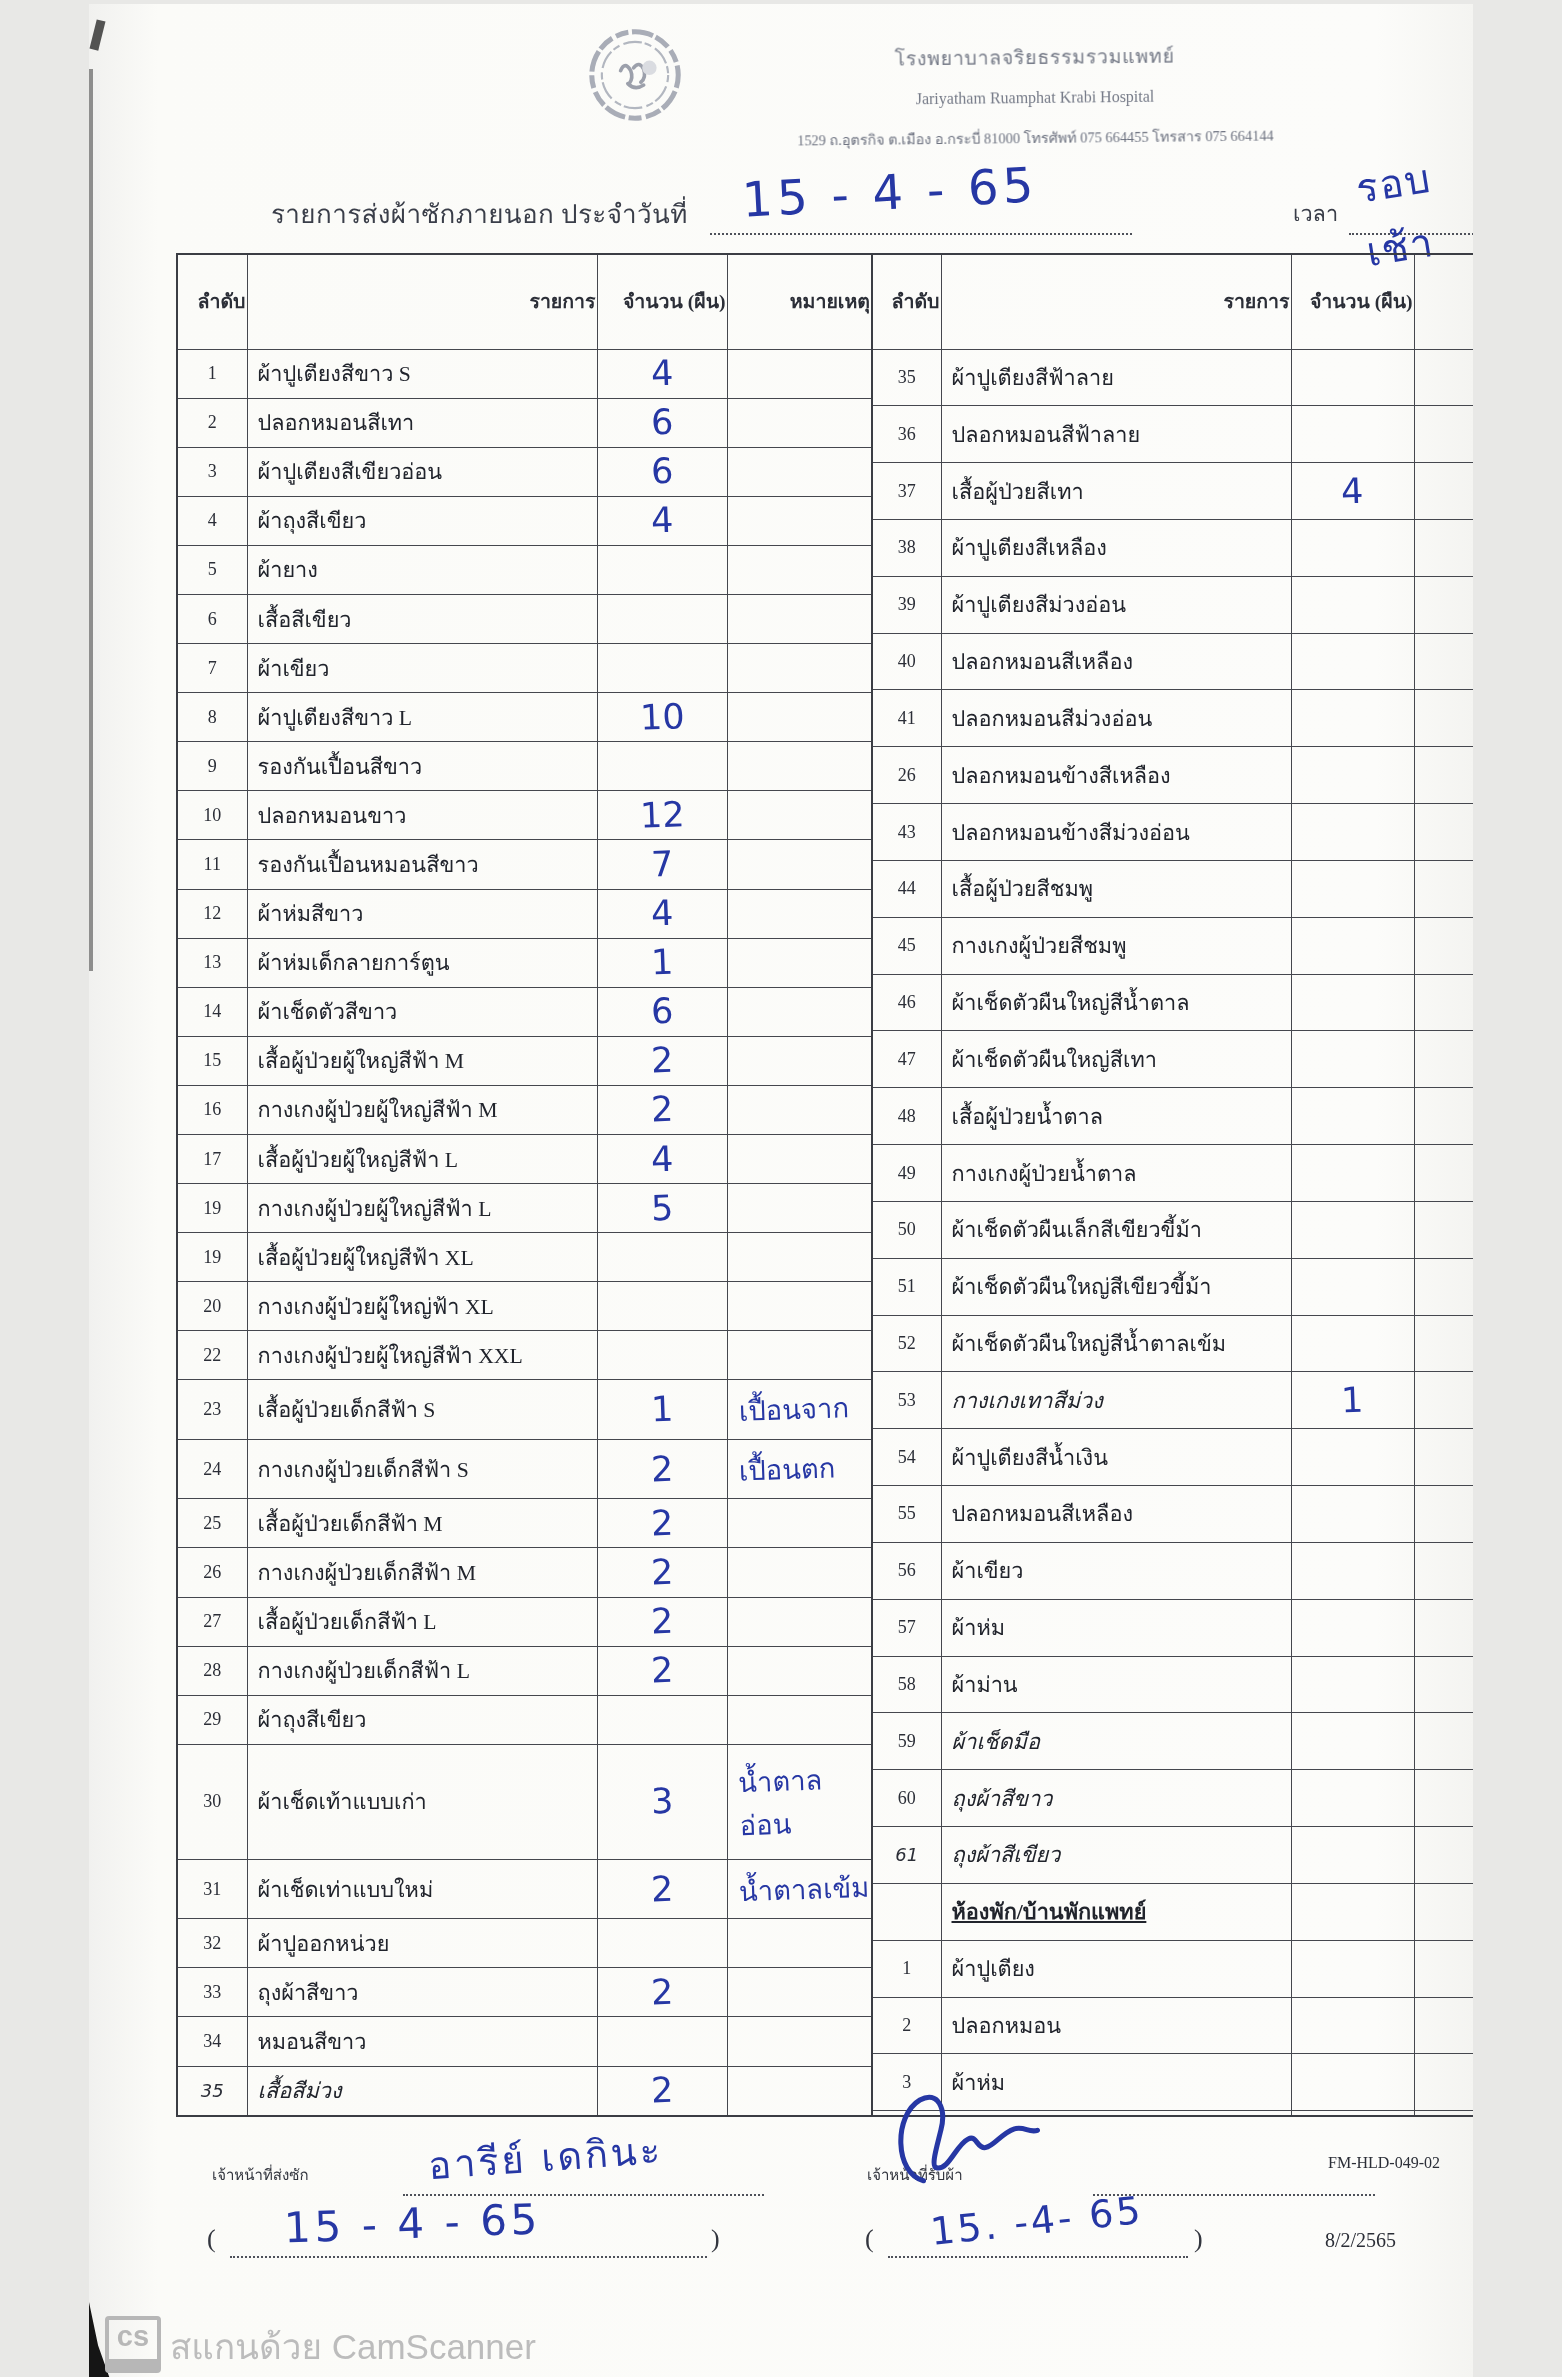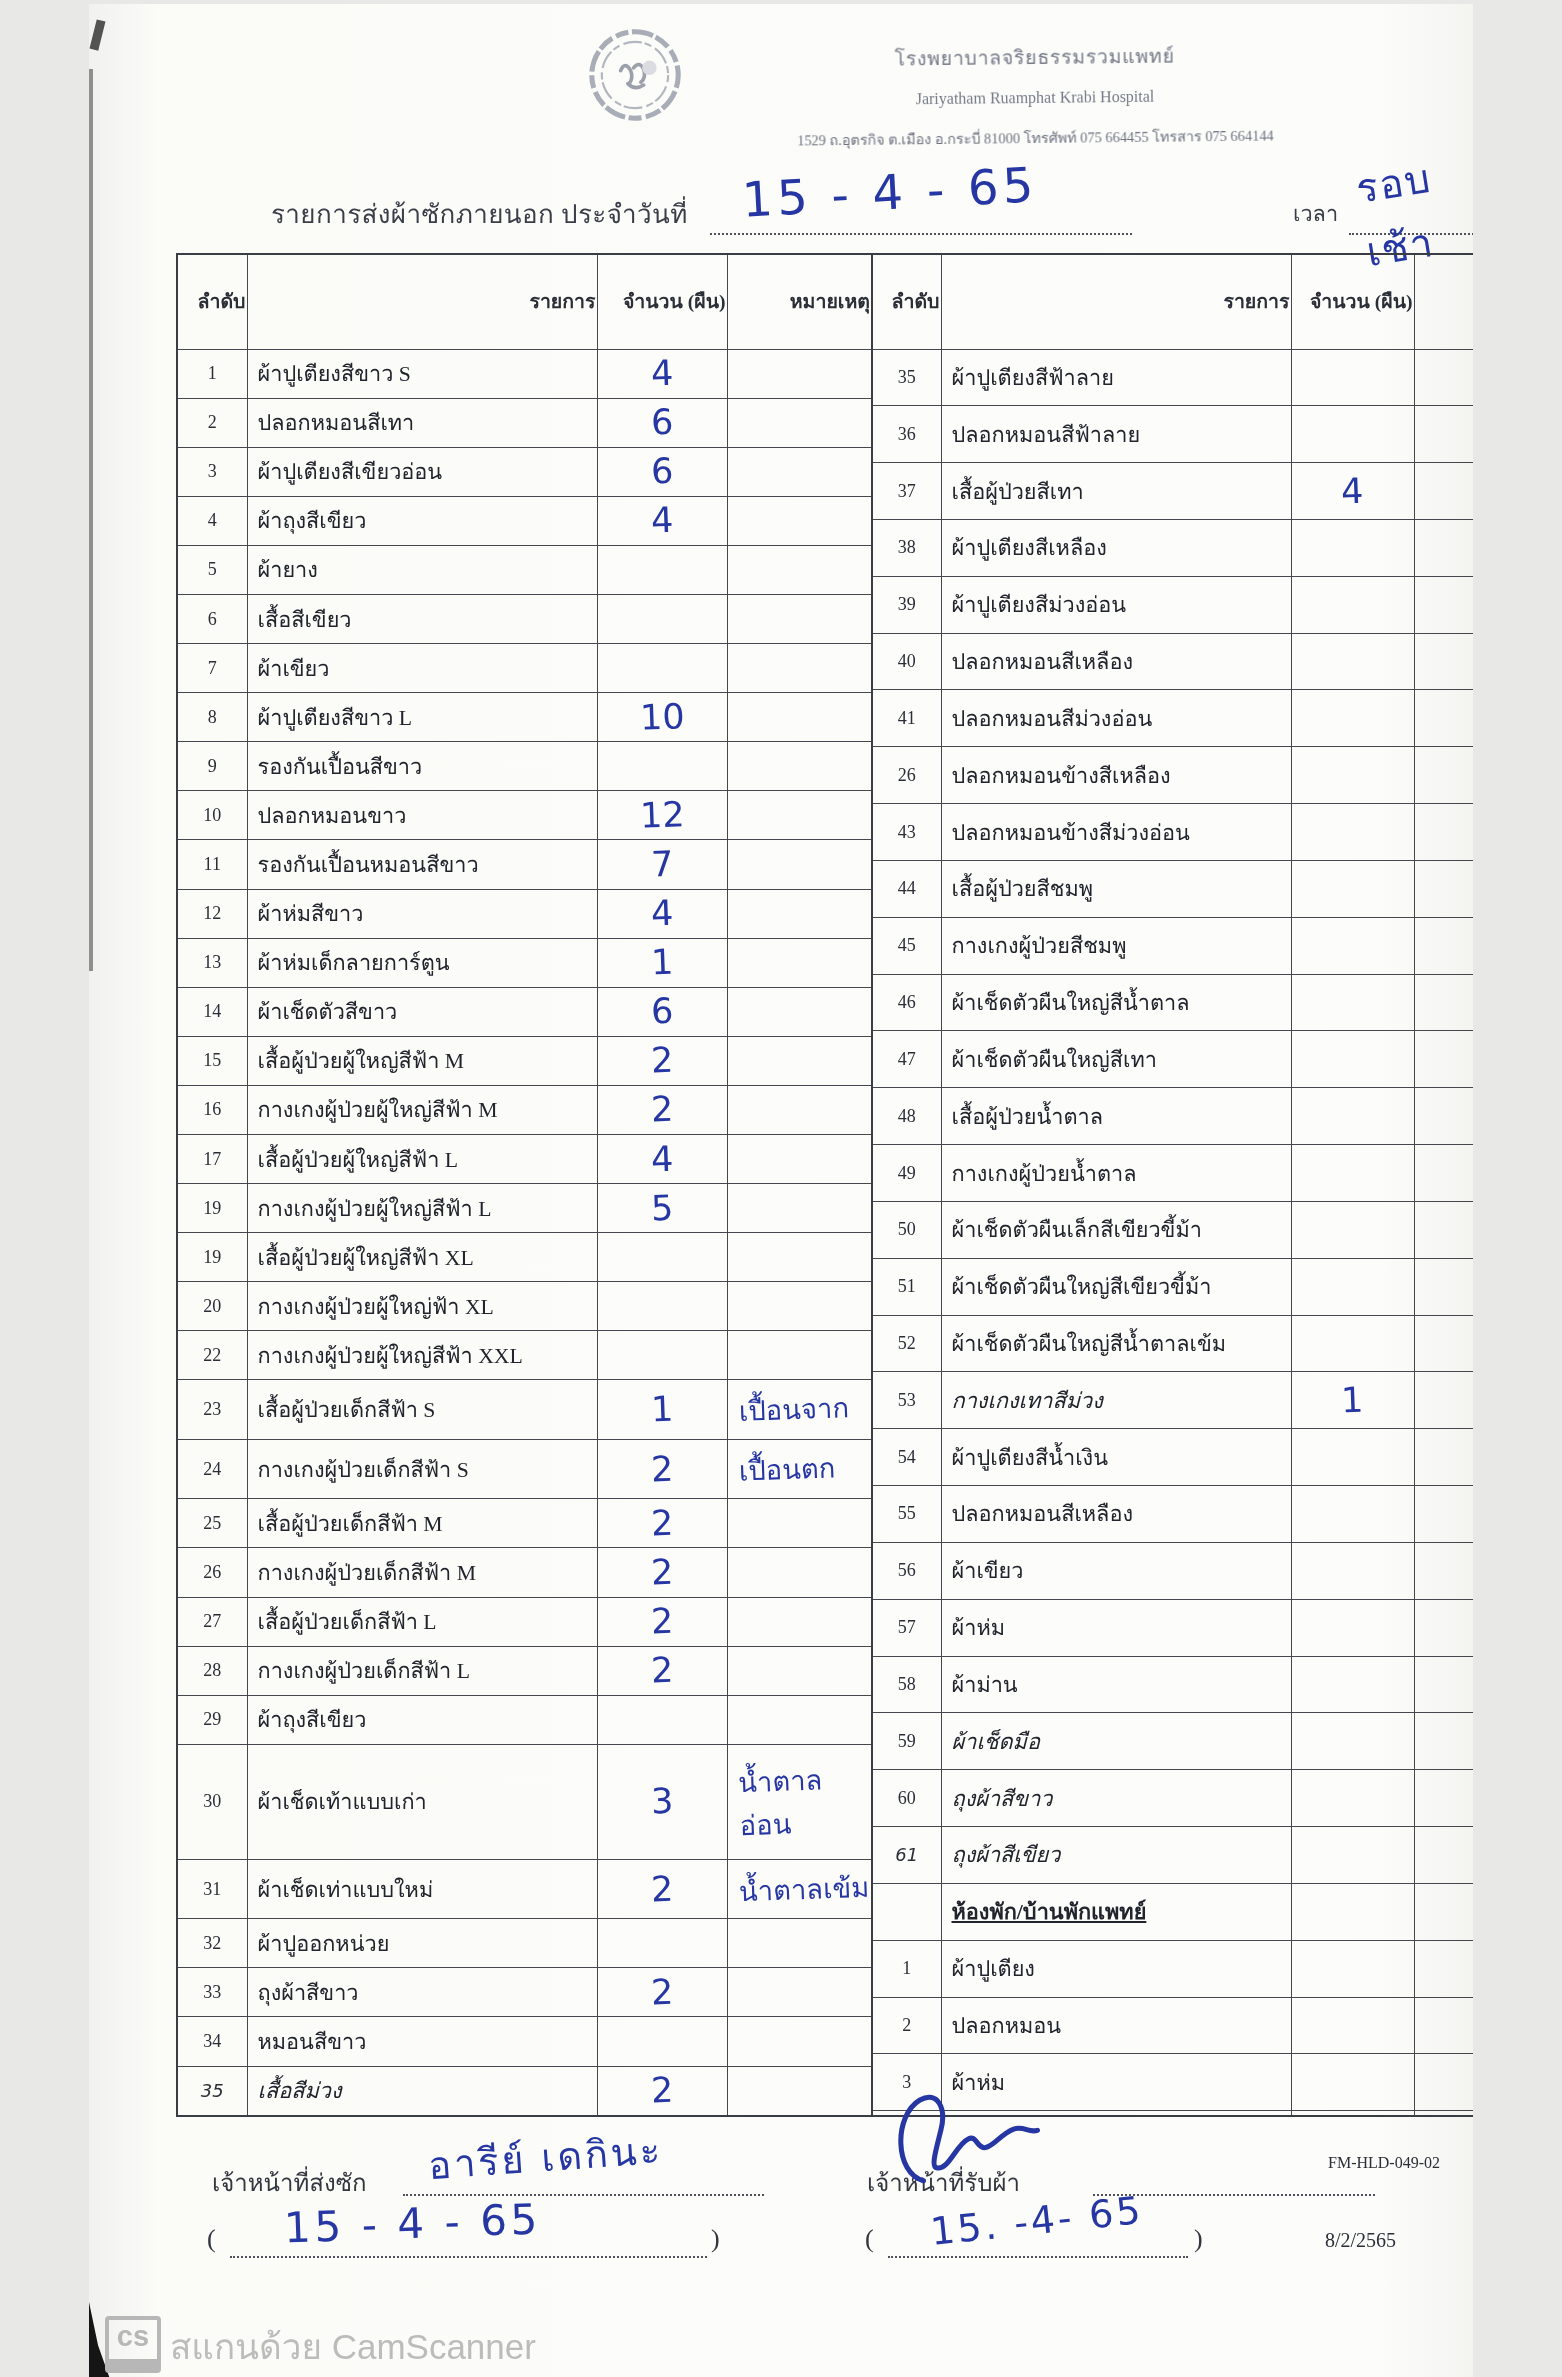--- a/index.html
+++ b/index.html
@@ -37,21 +37,21 @@
   th{font-size:19.5px;font-weight:bold;color:#2b2e37;text-align:right;font-family:"Liberation Serif",serif;}
   td.c-no{text-align:center;font-size:18px;color:#2b2e37;}
   td.c-item{padding-left:10px;font-size:21.7px;color:#21242c;}
   td.c-qty{text-align:center;}
   td.c-rem{padding-left:11.6px;}
   .qty-ink{font-size:35px;line-height:1;display:inline-block;transform:rotate(-2deg);}
   .rem-ink{font-size:27.4px;display:inline-block;transform:rotate(-2deg);}
   .hand-dark{font-family:"DejaVu Sans",sans-serif;font-style:italic;color:#383b44;font-size:24.5px;}
   .sub-head{font-weight:bold;text-decoration:underline;font-size:22.4px;color:#21242c;}
   
-  .f-label{position:absolute;font-size:24px;color:#33363f;}
+  .f-label{position:absolute;font-size:15px;color:#33363f;}
   .f-dots{position:absolute;border-bottom:2.9px dotted #4e515a;height:0.7px;}
   .hw-name{position:absolute;left:339px;top:2123px;font-size:38px;transform:rotate(-4deg);letter-spacing:2.9px;}
   .hw-sdate{position:absolute;left:195px;top:2195px;font-size:42px;transform:rotate(-2deg);letter-spacing:3.6px;}
   .hw-rdate{position:absolute;left:841px;top:2195px;font-size:38px;transform:rotate(-6deg);letter-spacing:2.9px;}
   .paren{position:absolute;font-size:26px;color:#33363f;}
   .sig{position:absolute;left:791px;top:2083px;}
   .form-code{position:absolute;left:1239px;top:2150px;font-size:16px;color:#2b2e37;}
   .form-date{position:absolute;left:1236px;top:2225px;font-size:20px;color:#2b2e37;}
   
   .cs-badge{position:absolute;left:16px;top:2312px;width:48px;height:49px;border:4.3px solid #b7b7b7;border-radius:4px;

